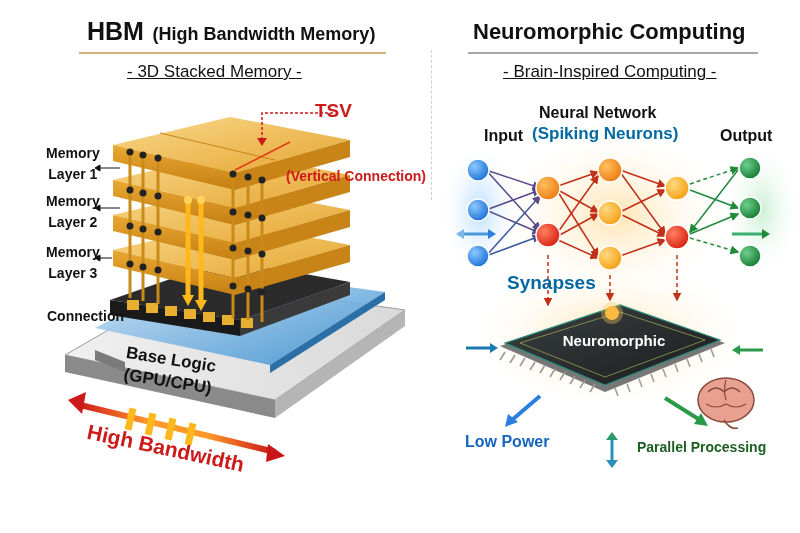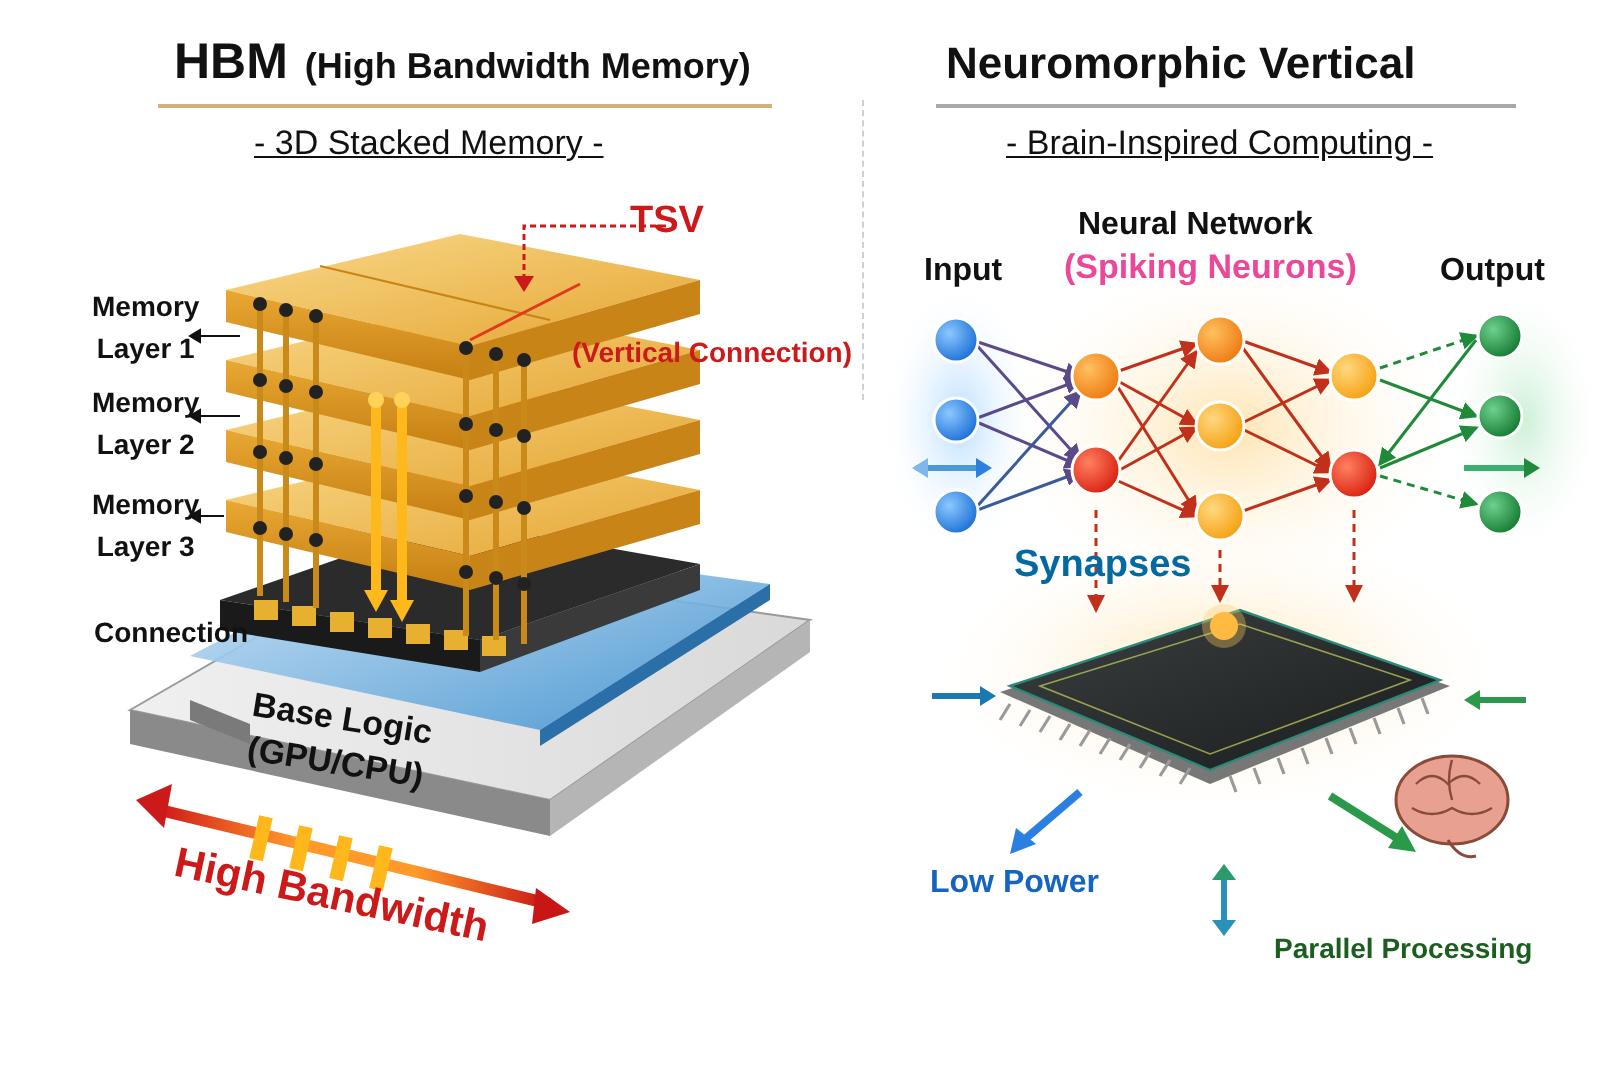--- a/index.html
+++ b/index.html
@@ -190,21 +190,21 @@
     <div>Base Logic</div>
     <div>(GPU/CPU)</div>
   </div>
 
   <div class="abs" style="left:90px;top:420px;font-weight:700;font-size:21px;color:#cc1a1a;transform:rotate(12deg);transform-origin:left top;white-space:nowrap;">High Bandwidth</div>
 </div>
 
 <div class="divider"></div>
 
 <div>
-  <div class="abs title" style="left:473px;top:19px;font-size:22px;">Neuromorphic Vertical</div>
+  <div class="abs title" style="left:473px;top:19px;font-size:22px;">Neuromorphic Computing</div>
   <div class="abs" style="left:468px;top:52px;width:290px;height:2px;background:#a8a8a8;"></div>
   <div class="abs sub" style="left:487px;top:62px;margin-left:16px;">- Brain-Inspired Computing -</div>
 
   <svg width="800" height="533">
     <defs>
       <radialGradient id="gBlue" cx="0.35" cy="0.35" r="0.7">
           <stop offset="0" stop-color="#8cc8ff"></stop>
           <stop offset="1" stop-color="#1a6fd6"></stop>
         </radialGradient>
       <radialGradient id="gOrange" cx="0.35" cy="0.35" r="0.7">
@@ -359,23 +359,24 @@
     </g>
 
     <g>
       <ellipse cx="726" cy="400" rx="28" ry="22" fill="#e8a090" stroke="#8a4a3a" stroke-width="1.5"></ellipse>
       <path d="M708,392 q8,-8 16,0 q8,-8 16,0 M706,404 q10,6 20,0 q10,6 20,0 M726,380 q-3,10 0,20" fill="none" stroke="#8a4a3a" stroke-width="1.2"></path>
       <path d="M724,420 q6,10 14,8" fill="none" stroke="#8a4a3a" stroke-width="1.5"></path>
     </g>
   </svg>
 
   <div class="abs" style="left:539px;top:104px;font-weight:700;font-size:16px;color:#111;white-space:nowrap;">Neural Network</div>
-  <div class="abs" style="left:532px;top:124px;font-weight:700;font-size:17px;color:#ec4899;white-space:nowrap;">(Spiking Neurons)</div>
-  <div class="abs" style="left:462px;top:127px;font-weight:700;font-size:16px;color:#111;">Input</div>
+  <div class="abs" style="left:532px;top:124px;font-weight:700;font-size:17px;color:#0369a1;white-space:nowrap;">(Spiking Neurons)</div>
+  <div class="abs" style="left:484px;top:127px;font-weight:700;font-size:16px;color:#111;">Input</div>
   <div class="abs" style="left:720px;top:127px;font-weight:700;font-size:16px;color:#111;">Output</div>
   <div class="abs" style="left:507px;top:272px;font-weight:700;font-size:19px;color:#0369a1;">Synapses</div>
 
   <div class="abs" style="left:552px;top:330px;width:124px;text-align:center;font-weight:700;font-size:15px;color:#ffffff;line-height:22px;">
+    <div>Neuromorphic</div>
   </div>
 
   <div class="abs" style="left:465px;top:433px;font-weight:700;font-size:16px;color:#1565c0;white-space:nowrap;">Low Power</div>
-  <div class="abs" style="left:637px;top:439px;font-weight:700;font-size:14px;color:#1b5e20;white-space:nowrap;margin-top:27px;">Parallel Processing</div>
+  <div class="abs" style="left:637px;top:439px;font-weight:700;font-size:14px;color:#1b5e20;white-space:nowrap;">Parallel Processing</div>
 </div>
 
 </body></html>

